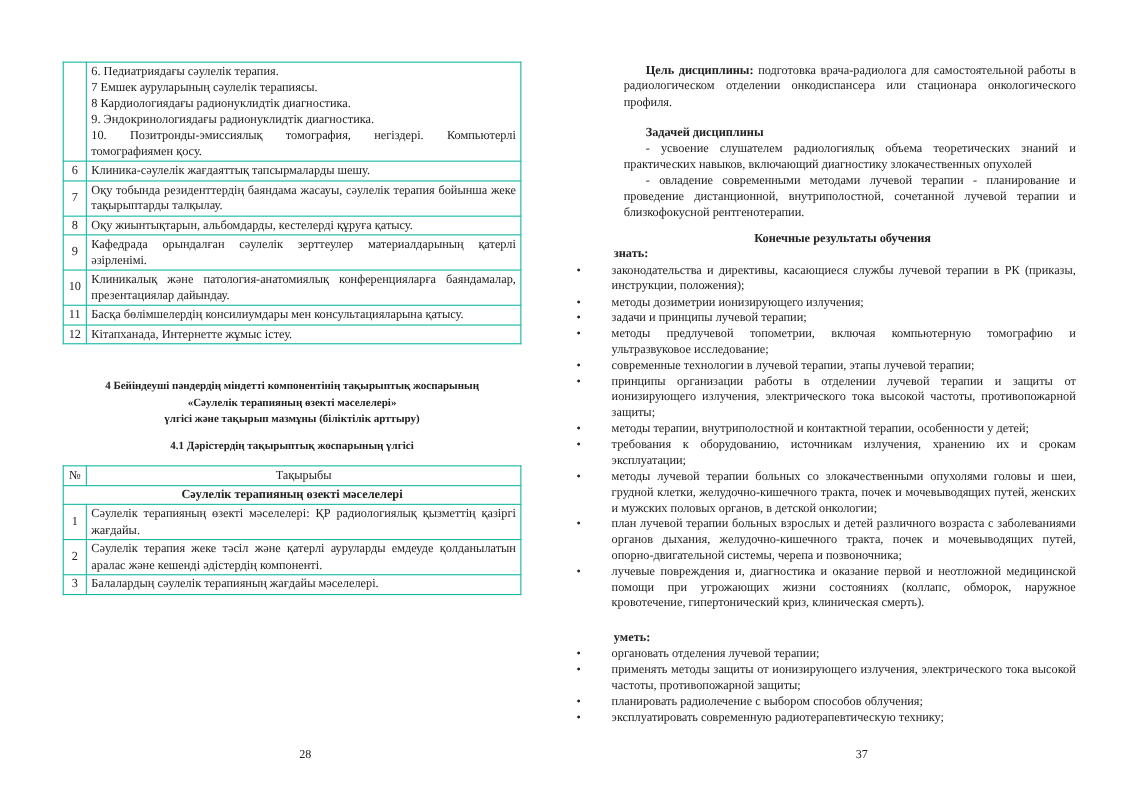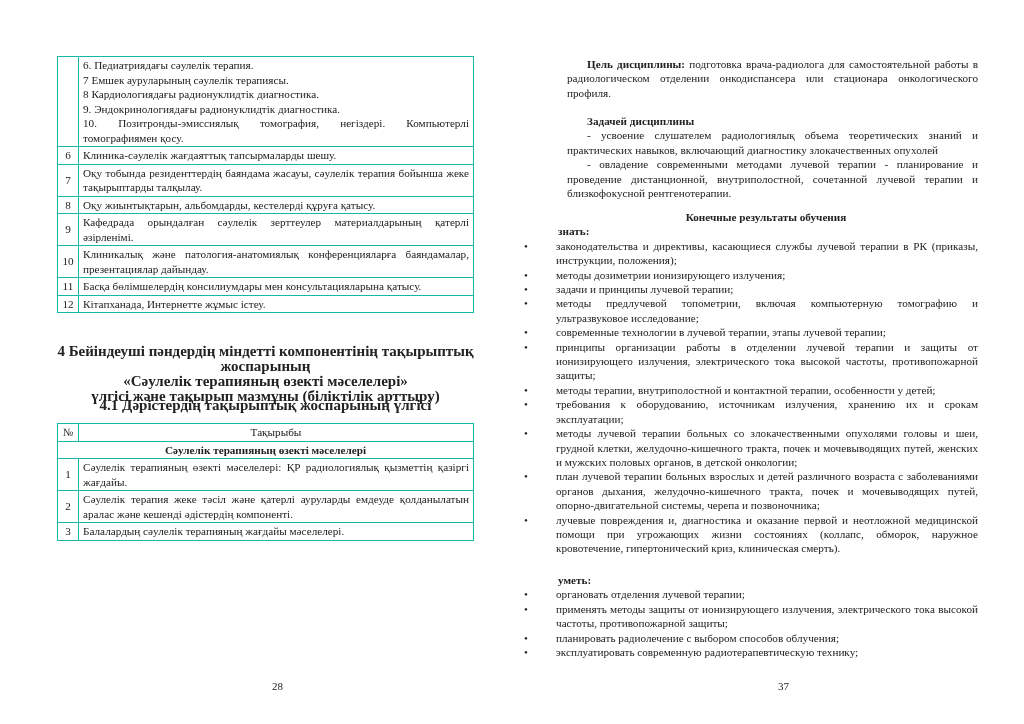--- a/index.html
+++ b/index.html
@@ -13,21 +13,21 @@
 
   table.doc { border-collapse:collapse; position:absolute; left:57px; width:417px; }
   table.doc td { border:1px solid #14b8a6; padding:1px 4px; vertical-align:middle; line-height:14.5px; text-align:justify; }
   table.doc td.num { width:14px; text-align:center; padding:0 3px; }
   .t1 { top:56px; }
   .t2 { top:423px; }
   td.hdr { text-align:center !important; font-weight:normal; }
   td.sub { text-align:center !important; font-weight:bold; }
   .multi div { line-height:14.5px; }
 
-  .heading { position:absolute; left:57px; width:417px; text-align:center; font-weight:bold; line-height:15px; font-size:15px; }
+  .heading { position:absolute; left:57px; width:417px; text-align:center; font-weight:bold; line-height:15px; font-size:10px; }
   .h4 { top:344px; }
   .h41 { top:398px; }
 
   .pnum { position:absolute; top:680px; font-size:11px; }
   .pnum-left { left:272px; }
   .pnum-right { left:246px;margin-left:20px; }
 
   .rp { position:absolute; left:42px; width:424px; line-height:14.4px; text-align:justify; }
   .indent { text-indent:20px;margin-left:13px; }
   .center { text-align:center; font-weight:bold; }

